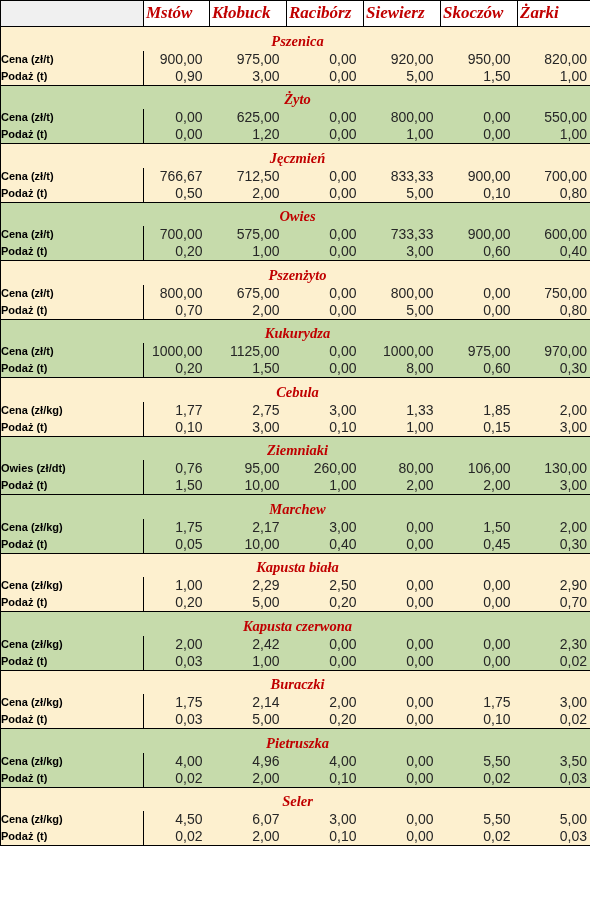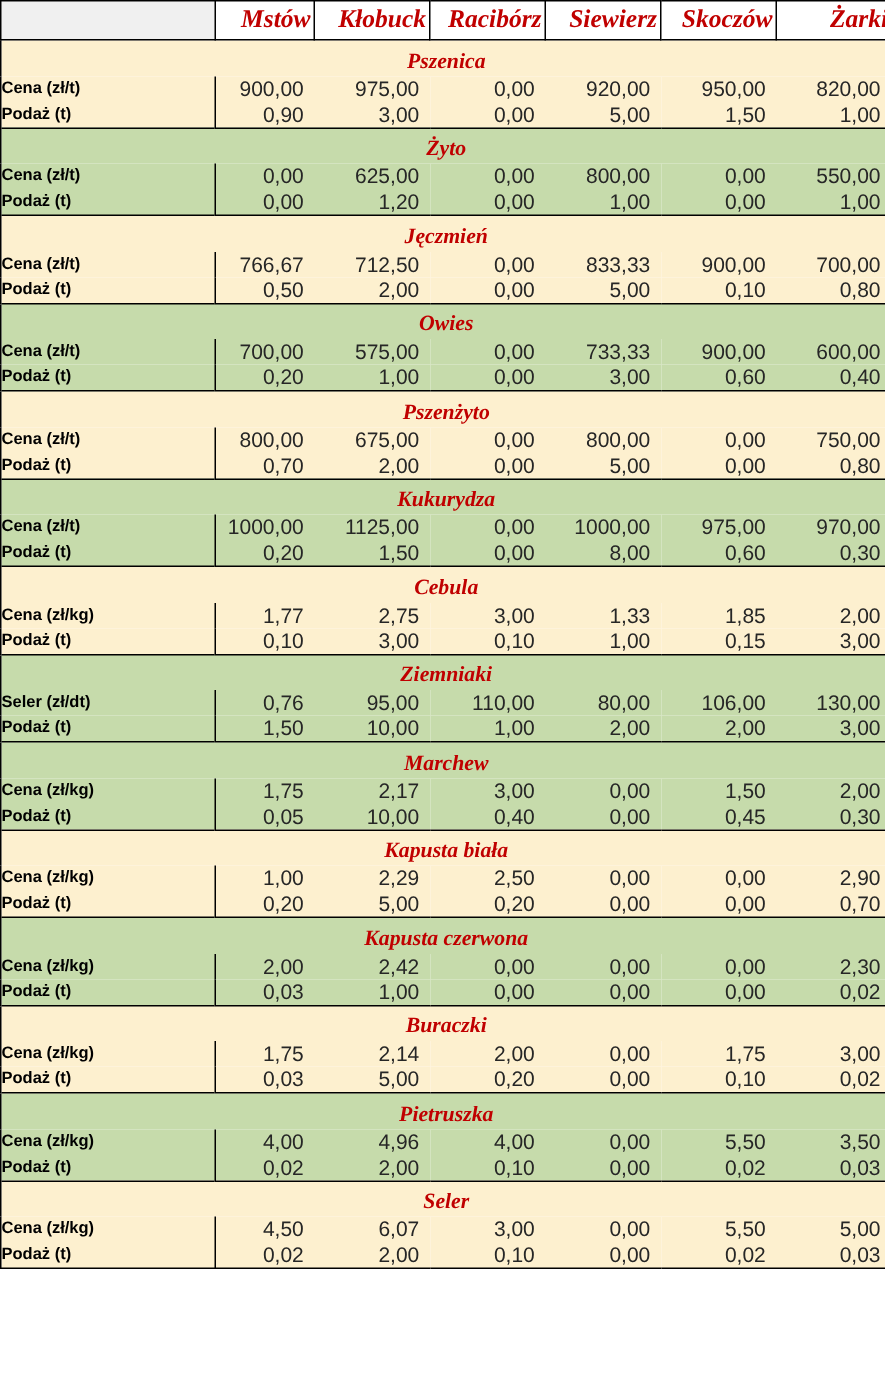--- a/index.html
+++ b/index.html
@@ -33,21 +33,21 @@
     border-right: 1px solid #000000;
   }
   th.city {
     background: #ffffff;
     border: 1px solid #000000;
     color: #c00000;
     font-family: "Liberation Serif", serif;
     font-style: italic;
     font-weight: bold;
     font-size: 17px;
-    text-align: right;
+    text-align: left;
     padding: 0 2px 2px 2px;
     white-space: nowrap;
   }
 
   
   tr.title-row { height: 24px; }
   td.group-title {
     text-align: center;
     vertical-align: bottom;
     color: #c00000;
@@ -265,24 +265,24 @@
         <td class="val">3,00</td>
         <td class="val">0,10</td>
         <td class="val">1,00</td>
         <td class="val">0,15</td>
         <td class="val edge-right">3,00</td>
       </tr>
       <tr class="title-row band-green band-top">
         <td class="group-title edge-left edge-right" colspan="7"><span class="u">Ziemniaki</span></td>
       </tr>
       <tr class="data-row band-green">
-        <td class="rowlabel edge-left">Seler (zł/dt)</td>
+        <td class="rowlabel edge-left">Owies (zł/dt)</td>
         <td class="val">0,76</td>
         <td class="val">95,00</td>
-        <td class="val">110,00</td>
+        <td class="val">260,00</td>
         <td class="val">80,00</td>
         <td class="val">106,00</td>
         <td class="val edge-right">130,00</td>
       </tr>
       <tr class="data-row band-green">
         <td class="rowlabel edge-left">Podaż (t)</td>
         <td class="val">1,50</td>
         <td class="val">10,00</td>
         <td class="val">1,00</td>
         <td class="val">2,00</td>

